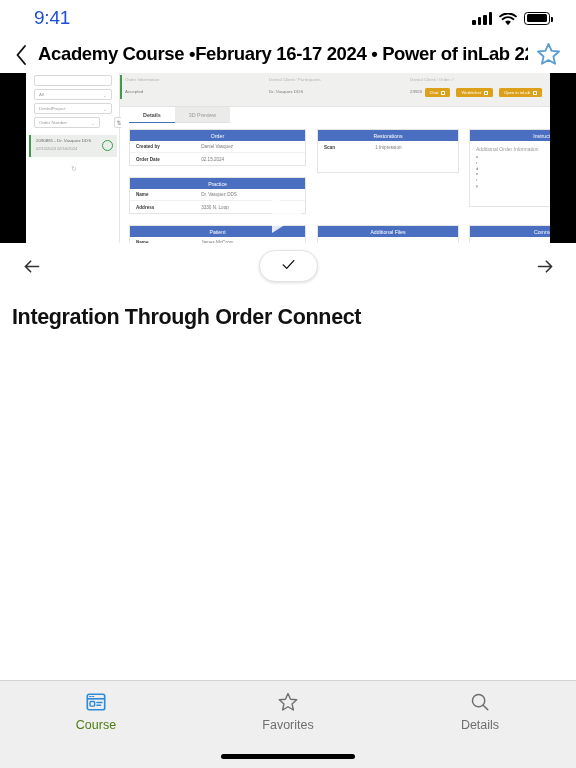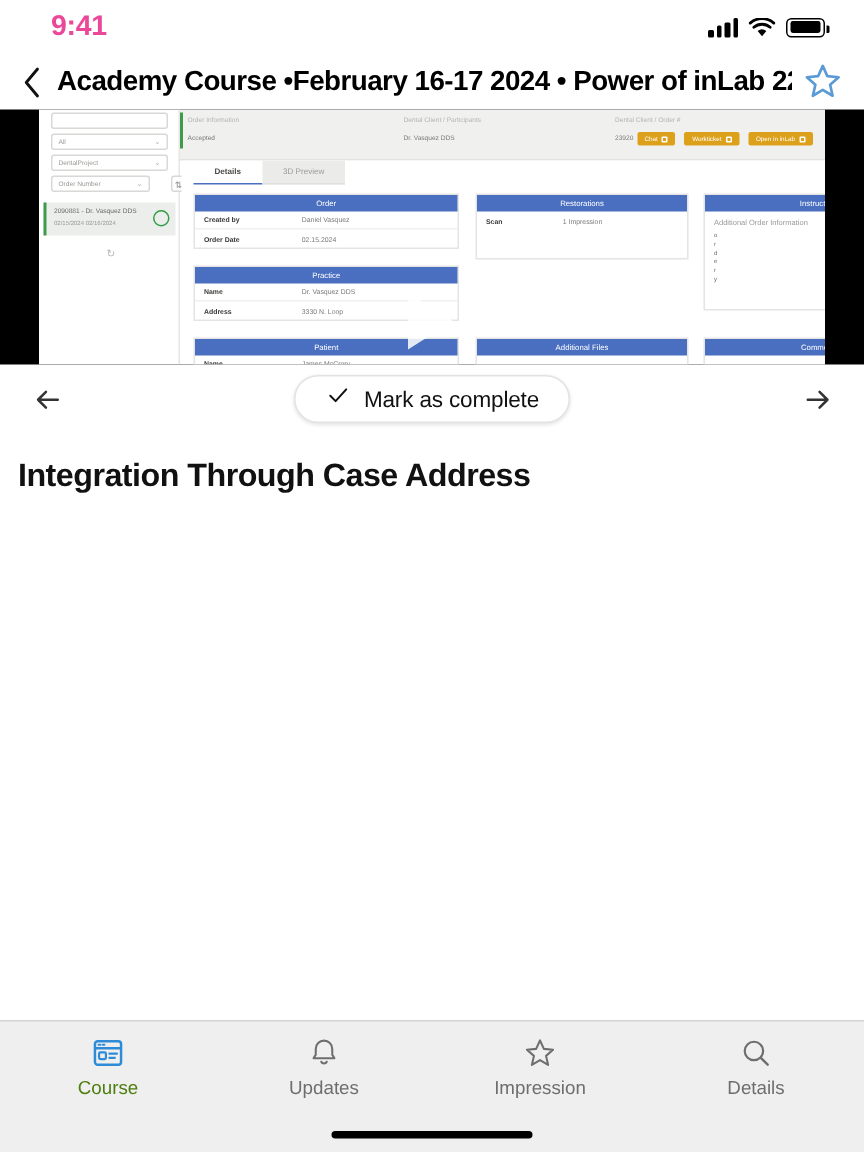--- a/index.html
+++ b/index.html
@@ -11,21 +11,21 @@
     -webkit-font-smoothing: antialiased;
   }
   .phone { position: relative; width: 576px; height: 768px; background: #fff; display: flex; flex-direction: column; }
 
   
   .statusbar {
     height: 36px; flex: 0 0 36px;
     display: flex; align-items: center; justify-content: space-between;
     padding: 0 26px 0 34px; background: #fff;
   }
-  .status-time { font-size: 19px; font-weight: bold; color: #ec4899; letter-spacing: -0.2px; }
+  .status-time { font-size: 19px; font-weight: normal; color: #1d4ed8; letter-spacing: -0.2px; }
   .status-icons { display: flex; align-items: center; gap: 7px; }
   .sig { display: flex; align-items: flex-end; gap: 2px; height: 13px; }
   .sig i { display: block; width: 3.5px; background: #000; border-radius: 1px; }
   .sig i:nth-child(1){height:5px}.sig i:nth-child(2){height:7.5px}
   .sig i:nth-child(3){height:10px}.sig i:nth-child(4){height:13px}
   .wifi { width: 18px; height: 13px; position: relative; }
   .batt { width: 26px; height: 13px; border: 1.6px solid #000; border-radius: 3.6px; position: relative; padding: 1.6px; }
   .batt::after { content:""; position:absolute; right:-3.6px; top:4px; width:2px; height:5px; background:#000; border-radius:0 1px 1px 0; }
   .batt i { display:block; width:100%; height:100%; background:#000; border-radius:1.6px; }
 
@@ -277,62 +277,52 @@
       <svg width="21" height="21" viewBox="0 0 24 24">
           <path d="M20 12 H5 M11 6 L5 12 L11 18" stroke="#333" stroke-width="1.9" fill="none" stroke-linecap="round" stroke-linejoin="round"></path>
         </svg>
     </div>
     <div class="complete-btn">
       <span>
         <svg width="17" height="17" viewBox="0 0 24 24">
             <path d="M4.5 12.5 L9.5 17.5 L19.5 6.5" stroke="#111" stroke-width="1.9" fill="none" stroke-linecap="round" stroke-linejoin="round"></path>
           </svg>
       </span>
-      <span class="lbl">Mark as complete</span>
     </div>
     <div class="nav-arrow">
       <svg width="21" height="21" viewBox="0 0 24 24">
           <path d="M4 12 H19 M13 6 L19 12 L13 18" stroke="#333" stroke-width="1.9" fill="none" stroke-linecap="round" stroke-linejoin="round"></path>
         </svg>
     </div>
   </div>
 
   <div class="content">
-    <div class="lesson-title">Integration Through Case Address</div>
+    <div class="lesson-title">Integration Through Order Connect</div>
   </div>
 
   <div class="tabbar">
     <div class="tab active">
       <div class="ti">
         <svg width="22" height="22" viewBox="0 0 24 24">
             <rect x="2.5" y="3.5" width="19" height="17" rx="2" fill="none" stroke="#2e8bd8" stroke-width="1.8"></rect>
             <path d="M2.5 8.5 H21.5" stroke="#2e8bd8" stroke-width="1.8"></path>
             <rect x="5.5" y="11.5" width="5" height="5" rx="1" fill="none" stroke="#2e8bd8" stroke-width="1.6"></rect>
             <path d="M13 12.5 H18.5 M13 15.5 H17" stroke="#2e8bd8" stroke-width="1.6" stroke-linecap="round"></path>
             <path d="M5 6 h1.5 M8 6 h1.5" stroke="#2e8bd8" stroke-width="1.3" stroke-linecap="round"></path>
           </svg>
       </div>
       <div class="tl">Course</div>
     </div>
     <div class="tab">
       <div class="ti">
         <svg width="22" height="22" viewBox="0 0 24 24">
-            <path d="M12 3 a6 6 0 0 1 6 6 v4.2 l1.6 2.6 H4.4 L6 13.2 V9 a6 6 0 0 1 6-6 Z" fill="none" stroke="#6e6e6e" stroke-width="1.5" stroke-linejoin="round"></path>
-            <path d="M10 18.4 a2.2 2.2 0 0 0 4 0" fill="none" stroke="#6e6e6e" stroke-width="1.5" stroke-linecap="round"></path>
-          </svg>
-      </div>
-      <div class="tl">Updates</div>
-    </div>
-    <div class="tab">
-      <div class="ti">
-        <svg width="22" height="22" viewBox="0 0 24 24">
             <path d="M12 2.8 l2.8 6.2 6.7.6 -5.1 4.5 1.5 6.6 -5.9-3.5 -5.9 3.5 1.5-6.6 -5.1-4.5 6.7-.6 Z" fill="none" stroke="#6e6e6e" stroke-width="1.5" stroke-linejoin="round"></path>
           </svg>
       </div>
-      <div class="tl">Impression</div>
+      <div class="tl">Favorites</div>
     </div>
     <div class="tab">
       <div class="ti">
         <svg width="22" height="22" viewBox="0 0 24 24">
             <circle cx="10.5" cy="10.5" r="6.7" fill="none" stroke="#6e6e6e" stroke-width="1.6"></circle>
             <path d="M15.5 15.5 L20.5 20.5" stroke="#6e6e6e" stroke-width="1.7" stroke-linecap="round"></path>
           </svg>
       </div>
       <div class="tl">Details</div>
     </div>

